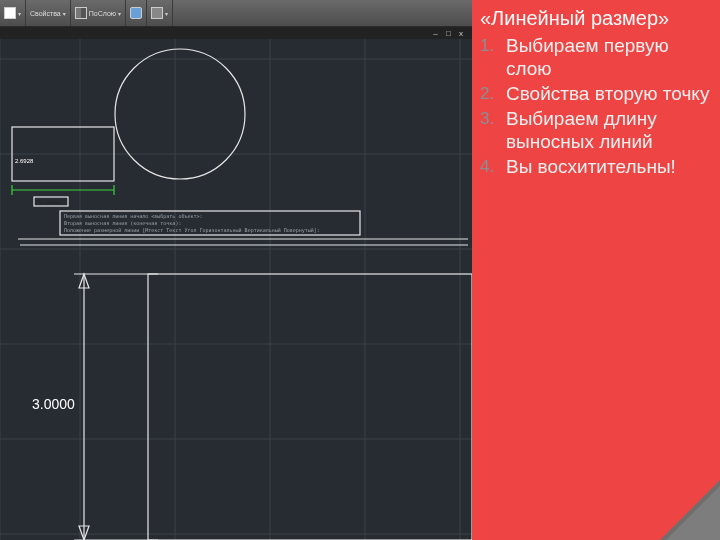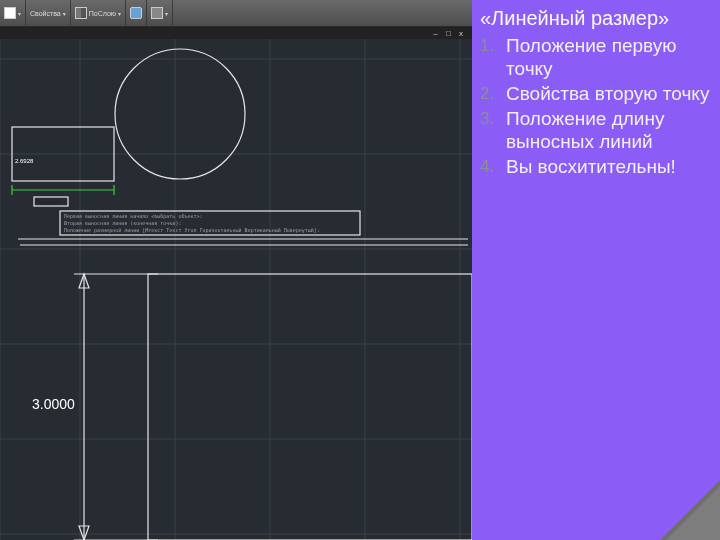--- a/index.html
+++ b/index.html
@@ -1,20 +1,20 @@
 <!DOCTYPE html>
 <html><head>
 <meta charset="utf-8">
 <style>
   * { box-sizing: border-box; margin: 0; padding: 0; }
   html, body { width: 720px; height: 540px; overflow: hidden; font-family: Arial, sans-serif; }
   body { display: flex; background: #5a5a5a; }
 
   .left-pane { position: relative; width: 472px; height: 540px; background: #272c33; }
-  .right-pane { position: relative; width: 248px; height: 540px; background: #8b5cf6; color: #fff; padding: 4px 8px 8px 8px; }
+  .right-pane { position: relative; width: 248px; height: 540px; background: #ef4444; color: #fff; padding: 4px 8px 8px 8px; }
 
   
   .ribbon { position: absolute; left:0; top:0; width:472px; height:27px; background: linear-gradient(#6a6a6a,#4d4d4d); border-bottom:1px solid #2a2a2a; display:flex; align-items:center; }
   .ribbon .group { display:flex; align-items:center; gap:2px; padding:0 4px; height:100%; border-right:1px solid #3a3a3a; }
   .ribbon .swatch { width:12px; height:12px; border:1px solid #ccc; }
   .ribbon .tiny { font-size:7px; color:#ddd; }
   .ribbon .chev { font-size:6px; color:#ccc; }
   .appbar { position:absolute; left:0; top:27px; width:472px; height:12px; background:#222; }
 
   .canvas { position:absolute; left:0; top:39px; width:472px; height:501px; background:#272c33; }
@@ -131,19 +131,19 @@
       <path d="M84 235 l-5 14 l10 0 z" fill="#e6e6e6" stroke="none"></path>
       <path d="M84 501 l-5 -14 l10 0 z" fill="#e6e6e6" stroke="none"></path>
       <text x="32" y="370" class="dim-text">3.0000</text>
     </g>
   </svg>
 </div>
 
 <div class="right-pane">
   <div class="title">«Линейный размер»</div>
   <ol class="steps">
-    <li>Положение первую точку</li>
+    <li>Выбираем первую слою</li>
     <li>Свойства вторую точку</li>
-    <li>Положение длину выносных линий</li>
+    <li>Выбираем длину выносных линий</li>
     <li>Вы восхитительны!</li>
   </ol>
   <div class="corner-curl"></div>
 </div>
 
 </body></html>

